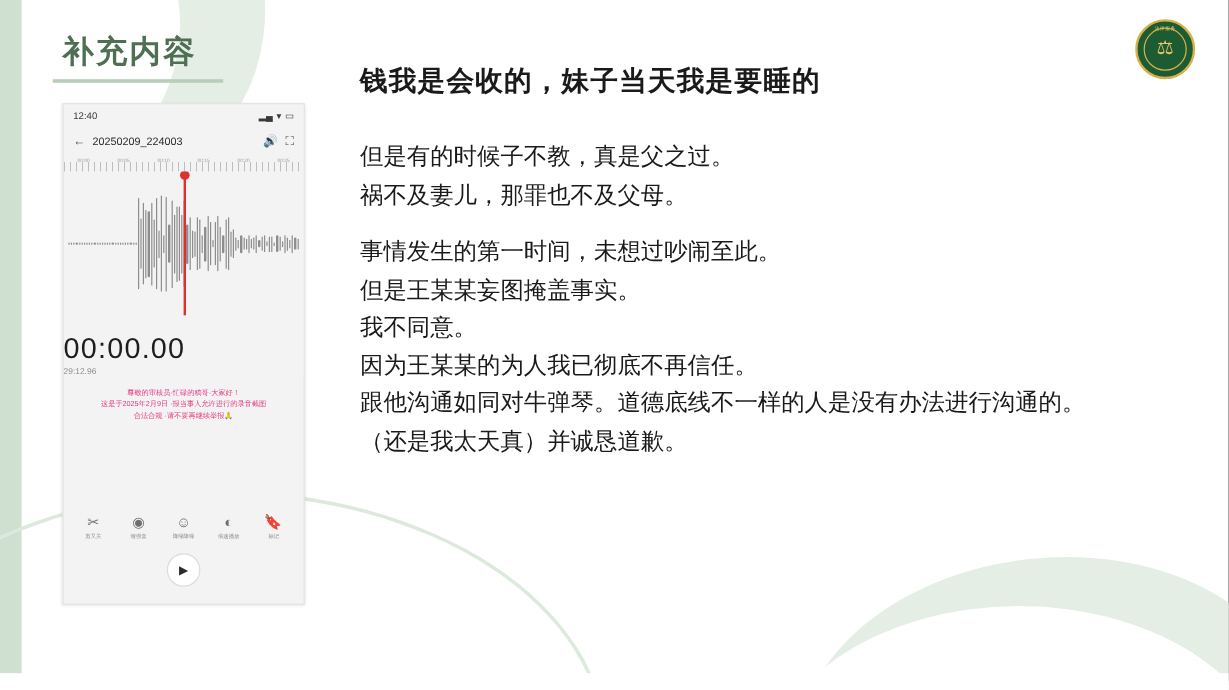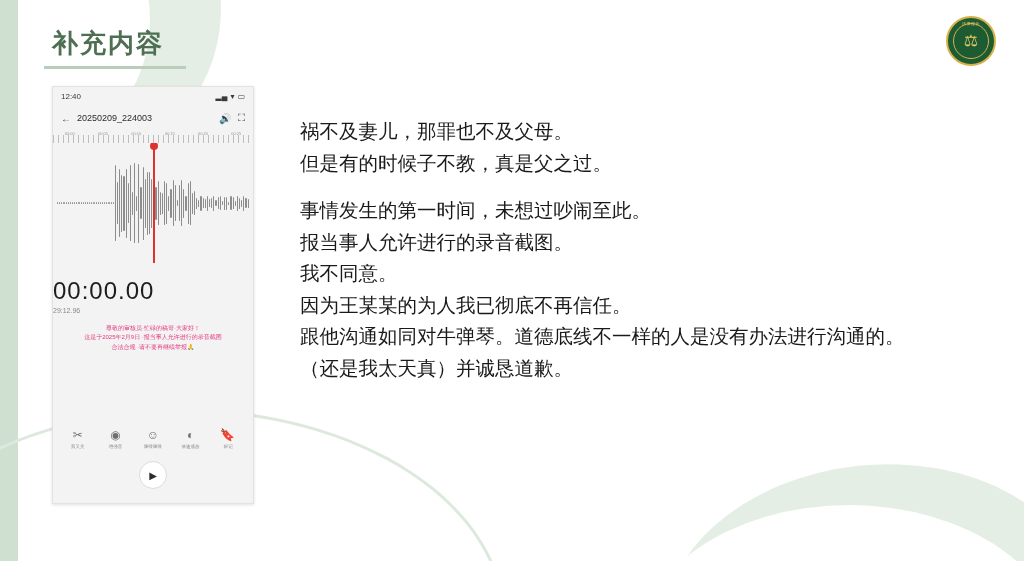--- a/index.html
+++ b/index.html
@@ -471,25 +471,26 @@
         <div class="glyph">🔖</div>
         <div class="cap">标记</div>
       </div>
     </div>
 
     <div class="play-btn">
       <span>▶</span>
     </div>
   </div>
 
+  <div class="headline">钱我是会收的，妹子当天我是要睡的</div>
 
   <div class="body-text">
+    <p>但是有的时候子不教，真是父之过。</p>
     <p>祸不及妻儿，那罪也不及父母。</p>
-    <p>但是有的时候子不教，真是父之过。</p>
     <div class="gap"></div>
     <p>事情发生的第一时间，未想过吵闹至此。</p>
-    <p>报当事人允许进行的录音截图。</p>
+    <p>但是王某某妄图掩盖事实。</p>
     <p>我不同意。</p>
     <p>因为王某某的为人我已彻底不再信任。</p>
     <p>跟他沟通如同对牛弹琴。道德底线不一样的人是没有办法进行沟通的。</p>
     <p>（还是我太天真）并诚恳道歉。</p>
   </div>
 </div>
 
 </body></html>

